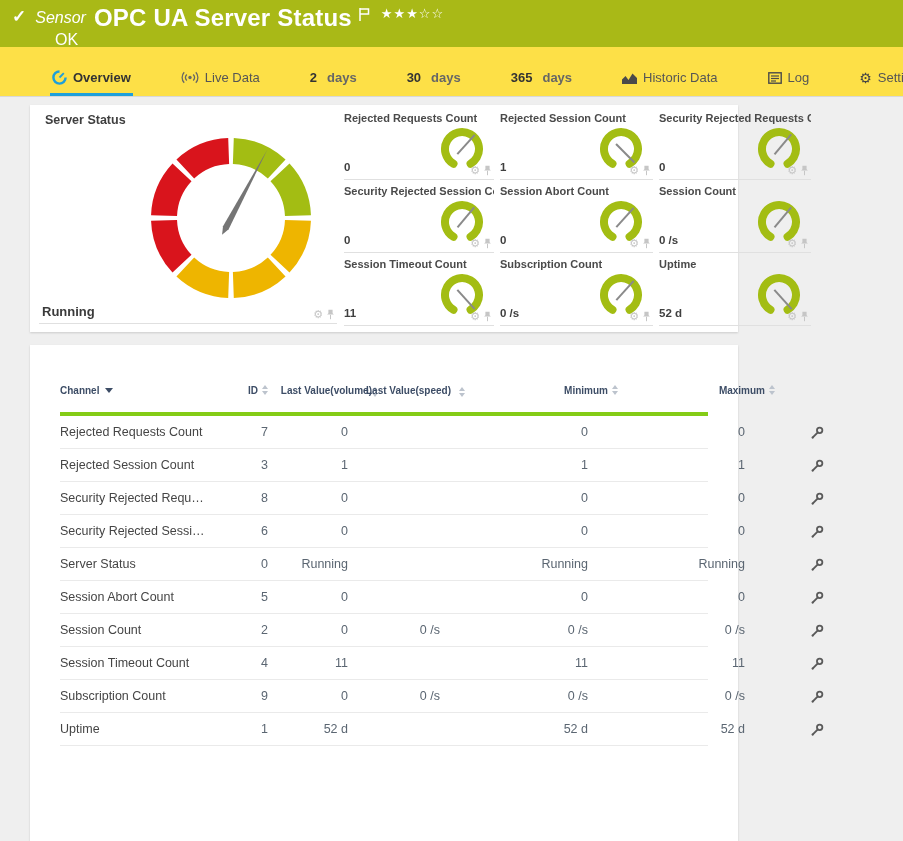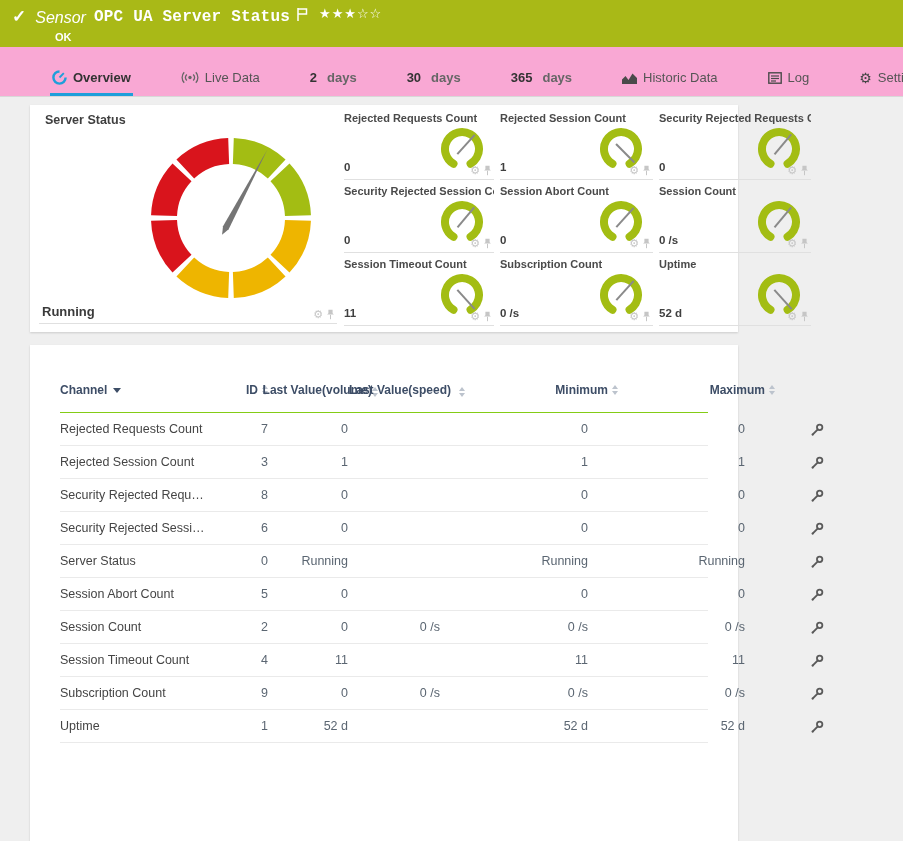--- a/index.html
+++ b/index.html
@@ -12,28 +12,28 @@
   }
 
   
   .topbar {
     height:47px; background:var(--header-green); color:#fff;
     padding:6px 0 0 12px; position:relative;
   }
   .t-row1 { display:flex; align-items:flex-start; }
   .check { font-size:17px; font-weight:bold; line-height:22px; margin-right:9px; }
   .kind { font-style:italic; font-size:16px; line-height:24px; margin-right:8px; }
-  .title { font-size:16px; font-weight:bold; line-height:23px; letter-spacing:.2px;font-family:Liberation Mono, monospace; }
+  .title { font-size:24px; font-weight:bold; line-height:23px; letter-spacing:.2px; }
   .flag { margin:1px 0 0 6px; }
   .stars { font-size:13px; letter-spacing:1px; margin:0 0 0 10px; line-height:15px; }
-  .t-status { font-size:11px; font-weight:bold; margin:1px 4px 0 43px; }
+  .t-status { font-size:16px; font-weight:normal; margin:1px 4px 0 43px; }
 
   
   .tabbar {
-    height:50px; background:#f9a8d4; border-bottom:1px solid #d8d8d8;
+    height:50px; background:#fde047; border-bottom:1px solid #d8d8d8;
     display:flex; align-items:flex-end; padding-left:50px;
   }
   .tab {
     display:flex; align-items:center; gap:6px;
     font-size:13px; color:#555; padding:0 2px 11px 2px; margin-right:46px;
     cursor:pointer; white-space:nowrap;
   }
   .tab.active { color:#333; font-weight:bold; border-bottom:3px solid var(--accent-blue); padding-bottom:8px; }
   .tab .num { font-weight:bold; color:#333; margin-right:4px; }
   .tab .unit { color:#666; font-weight:bold; }
@@ -64,22 +64,22 @@
   .mg-cell { position:relative; height:68px; border-bottom:1px solid #e0e0e0; }
   .mg-title { font-size:11px; font-weight:bold; color:#4a4a4a; white-space:nowrap; overflow:hidden; }
   .mg-svg { position:absolute; right:10px; top:15px; }
   .mg-arc { stroke:var(--gauge-green); }
   .mg-needle { stroke:var(--needle-mini); }
   .mg-value { position:absolute; left:0; bottom:6px; font-size:11.5px; font-weight:bold; color:#3f3f3f; }
 
   
   .thead {
     display:grid; grid-template-columns:178px 30px 110px 87px 153px 157px auto;
-    padding-top:38px; padding-bottom:14px; border-bottom:1px solid #84cc16;
-    font-size:12px; font-weight:bold; color:#3d4d66; line-height:15px;
+    padding-top:38px; padding-bottom:14px; border-bottom:4px solid #84cc16;
+    font-size:10px; font-weight:bold; color:#3d4d66; line-height:15px;
     align-items:start;
   }
   .hcell { display:flex; justify-content:flex-end; align-items:flex-start; gap:4px; white-space:nowrap; cursor:pointer; }
   .hcell.left { justify-content:flex-start; }
   .hcol { display:flex; flex-direction:row; align-items:flex-end; }
   .hcol .sub { display:flex; gap:8px; align-items:center;justify-content:flex-end; }
   .hcol .arrow-under { align-self:center; margin-top:3px; }
   .caret-down {
     width:0; height:0; display:inline-block; margin:5px 0 0 2px;
     border-left:4px solid transparent; border-right:4px solid transparent;

